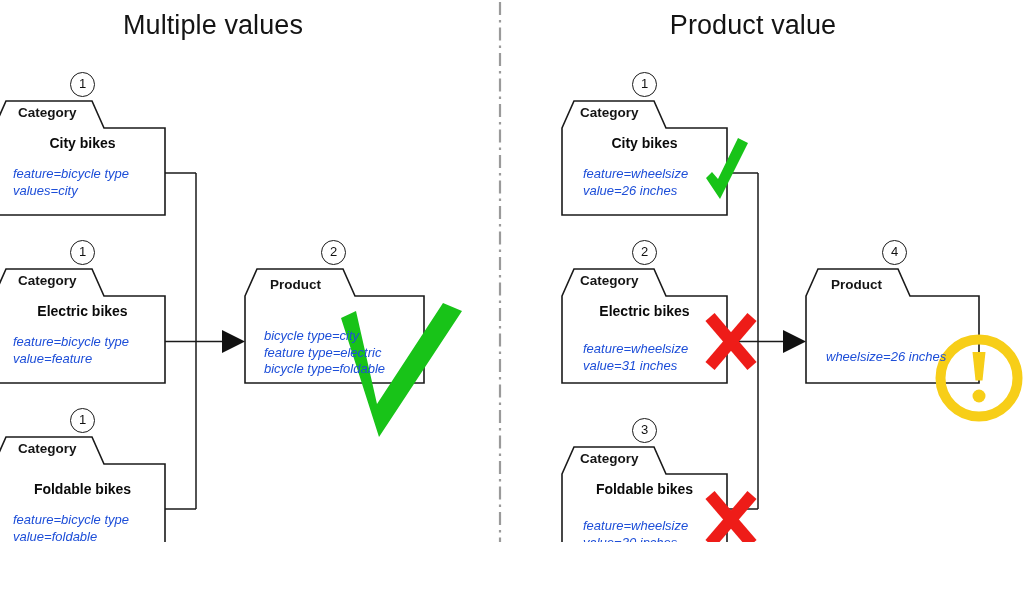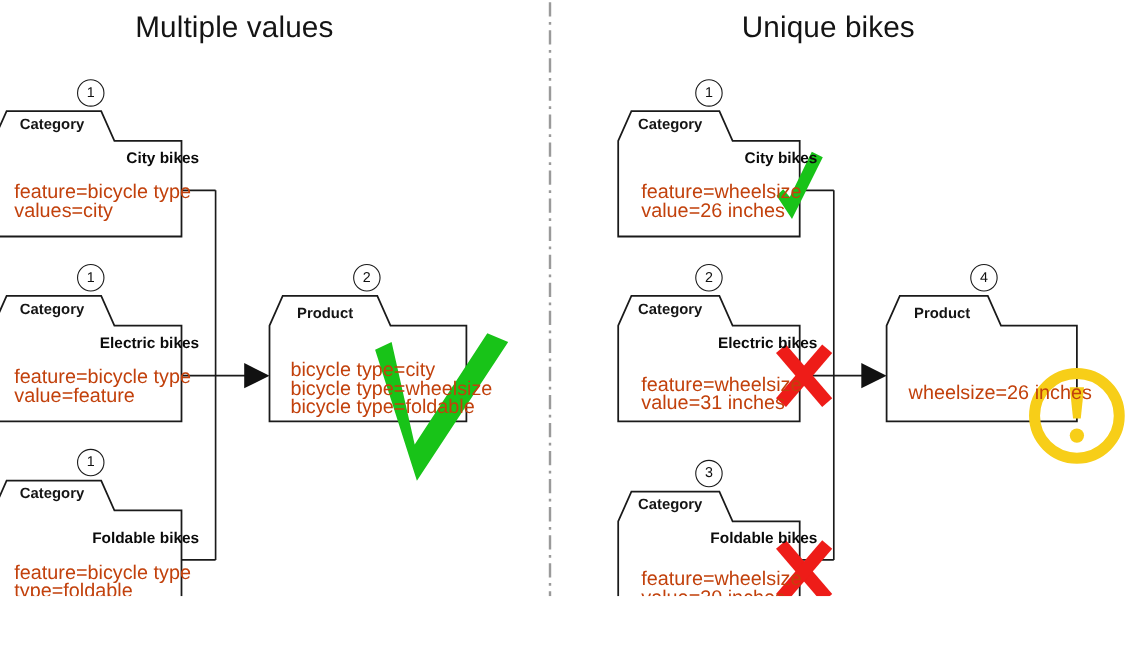--- a/index.html
+++ b/index.html
@@ -47,28 +47,28 @@
     font-size: 13.5px;
     font-weight: 700;
     color: #151515;
     white-space: nowrap;
   }
   .folder-heading {
     position: absolute;
     font-size: 14px;
     font-weight: bold;
     color: #0a0a0a;
-    text-align: right;
-    white-space: nowrap;
-    padding-left: 16px;
+    text-align: center;
+    white-space: nowrap;
   }
   .folder-lines {
     position: absolute;
-    font-size: 18px;
-    color: #c2410c;
+    font-size: 13px;
+    font-style: italic;
+    color: #1d4ed8;
     line-height: 16.5px;
     white-space: nowrap;
   }
   .badge-num {
     position: absolute;
     width: 25px;
     height: 25px;
     border: 1.4px solid #1a1a1a;
     border-radius: 50%;
     box-sizing: border-box;
@@ -137,21 +137,21 @@
     </g>
 
     <g>
       <circle cx="979" cy="378" r="38.5" fill="none" stroke="#f7ce18" stroke-width="10"></circle>
       <path d="M972.5 352 h13 l-3 28.5 h-7 Z" fill="#f7ce18"></path>
       <circle cx="979" cy="396" r="6.5" fill="#f7ce18"></circle>
     </g>
   </svg>
 
   <div class="panel-title" id="title-left">Multiple values</div>
-  <div class="panel-title" id="title-right">Unique bikes</div>
+  <div class="panel-title" id="title-right">Product value</div>
 
   <div class="badge-num" style="left:70px;  top:72px;">1</div>
   <div class="badge-num" style="left:70px;  top:240px;">1</div>
   <div class="badge-num" style="left:70px;  top:408px;">1</div>
   <div class="badge-num" style="left:321px; top:240px;">2</div>
 
   <div class="folder-text">
     <div class="folder-tab-label" style="left:18px;  top:105px;">Category</div>
     <div class="folder-heading" style="left:0px; top:135px; width:165px;">City bikes</div>
     <div class="folder-lines" style="left:13px; top:166px;">
@@ -167,29 +167,29 @@
       <div>feature=bicycle type</div>
       <div>value=feature</div>
     </div>
   </div>
 
   <div class="folder-text">
     <div class="folder-tab-label" style="left:18px;  top:441px;">Category</div>
     <div class="folder-heading" style="left:0px; top:481px; width:165px;">Foldable bikes</div>
     <div class="folder-lines" style="left:13px; top:512px;">
       <div>feature=bicycle type</div>
-      <div>type=foldable</div>
+      <div>value=foldable</div>
     </div>
   </div>
 
   <div class="folder-text">
     <div class="folder-tab-label" style="left:270px; top:277px;">Product</div>
     <div class="folder-lines" style="left:264px; top:328px;">
       <div>bicycle type=city</div>
-      <div>bicycle type=wheelsize</div>
+      <div>feature type=electric</div>
       <div>bicycle type=foldable</div>
     </div>
   </div>
 
   <div class="badge-num" style="left:632px; top:72px;">1</div>
   <div class="badge-num" style="left:632px; top:240px;">2</div>
   <div class="badge-num" style="left:632px; top:418px;">3</div>
   <div class="badge-num" style="left:882px; top:240px;">4</div>
 
   <div class="folder-text">

